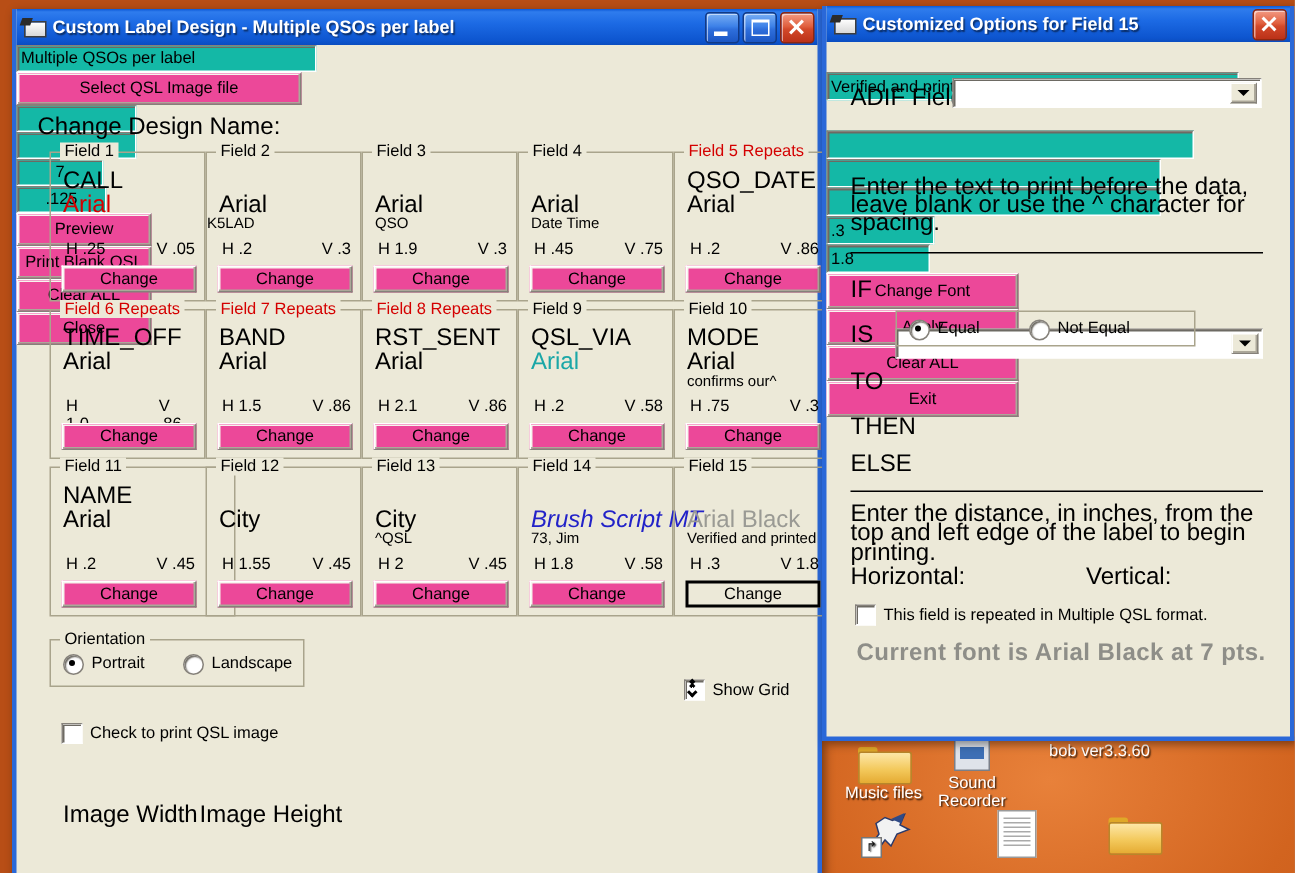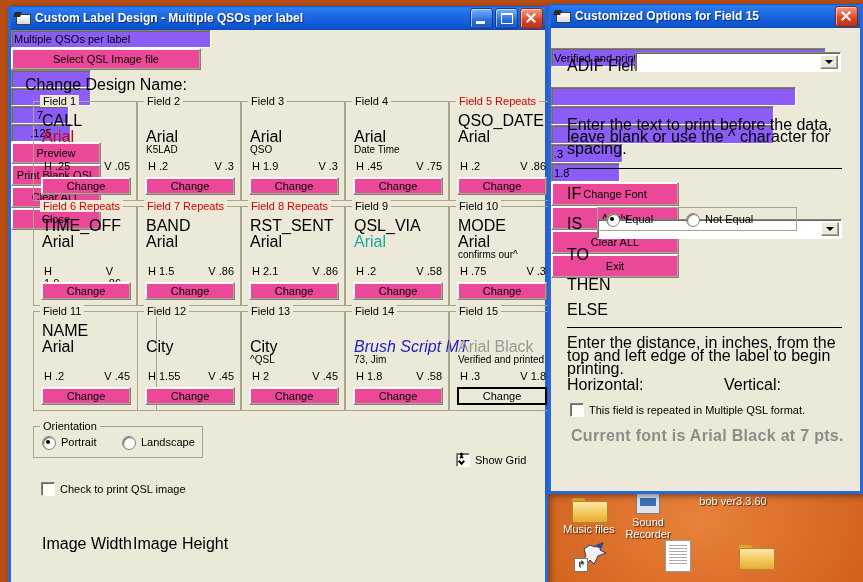--- a/index.html
+++ b/index.html
@@ -104,21 +104,21 @@
     border-color:#fff #85817a #85817a #fff;
     box-shadow: inset -1px -1px 0 #aca899, inset 1px 1px 0 #f6f5ee;
     font-family:"Liberation Sans",sans-serif;
     font-size:11px; color:#000;
     display:flex; align-items:center; justify-content:center;
     cursor:pointer; box-sizing:border-box; text-align:center;
   }
   .btn.focus{ border:2px solid #000; box-shadow:none; background:#ece9d8; }
 
   .tf{
-    background:#8b5cf6;
+    background:#14b8a6;
     border:1px solid;
     border-color:#85817a #fff #fff #85817a;
     box-shadow: inset 1px 1px 0 #6d6a63;
     font-size:11px; color:#000; box-sizing:border-box;
     display:flex; align-items:center; padding:0 2px;
     overflow:hidden; white-space:nowrap;
   }
   .tf.center{justify-content:center;}
 
   .combo{
@@ -247,21 +247,21 @@
             <span>V .05</span>
           </div>
           <div class="btn" style="position: absolute; left: 7px; top: 75px; width: 90px; height: 18px;">
             <span>Change</span>
           </div>
         </div>
         <div class="grp" style="left: 126px; top: 71px; width: 104px; height: 100px;">
           <span class="cap">Field 2</span>
           <span class="lbl" style="left: 8px; top: 10px;"></span>
           <span class="lbl" style="left: 8px; top: 26px; color: rgb(0, 0, 0);">Arial</span>
-          <span class="lbl" style="left: 8px; top: 42px; font-size: 10px;">K5LAD</span>
+          <span class="lbl" style="left: 0; top: 42px; font-size: 10px;">K5LAD</span>
           <div style="position: absolute; left: 10px; top: 58px; width: 86px; display: flex; justify-content: space-between; font-size: 11px;">
             <span>H .2</span>
             <span>V .3</span>
           </div>
           <div class="btn" style="position: absolute; left: 7px; top: 75px; width: 90px; height: 18px;">
             <span>Change</span>
           </div>
         </div>
         <div class="grp" style="left: 230px; top: 71px; width: 104px; height: 100px;">
           <span class="cap">Field 3</span>

